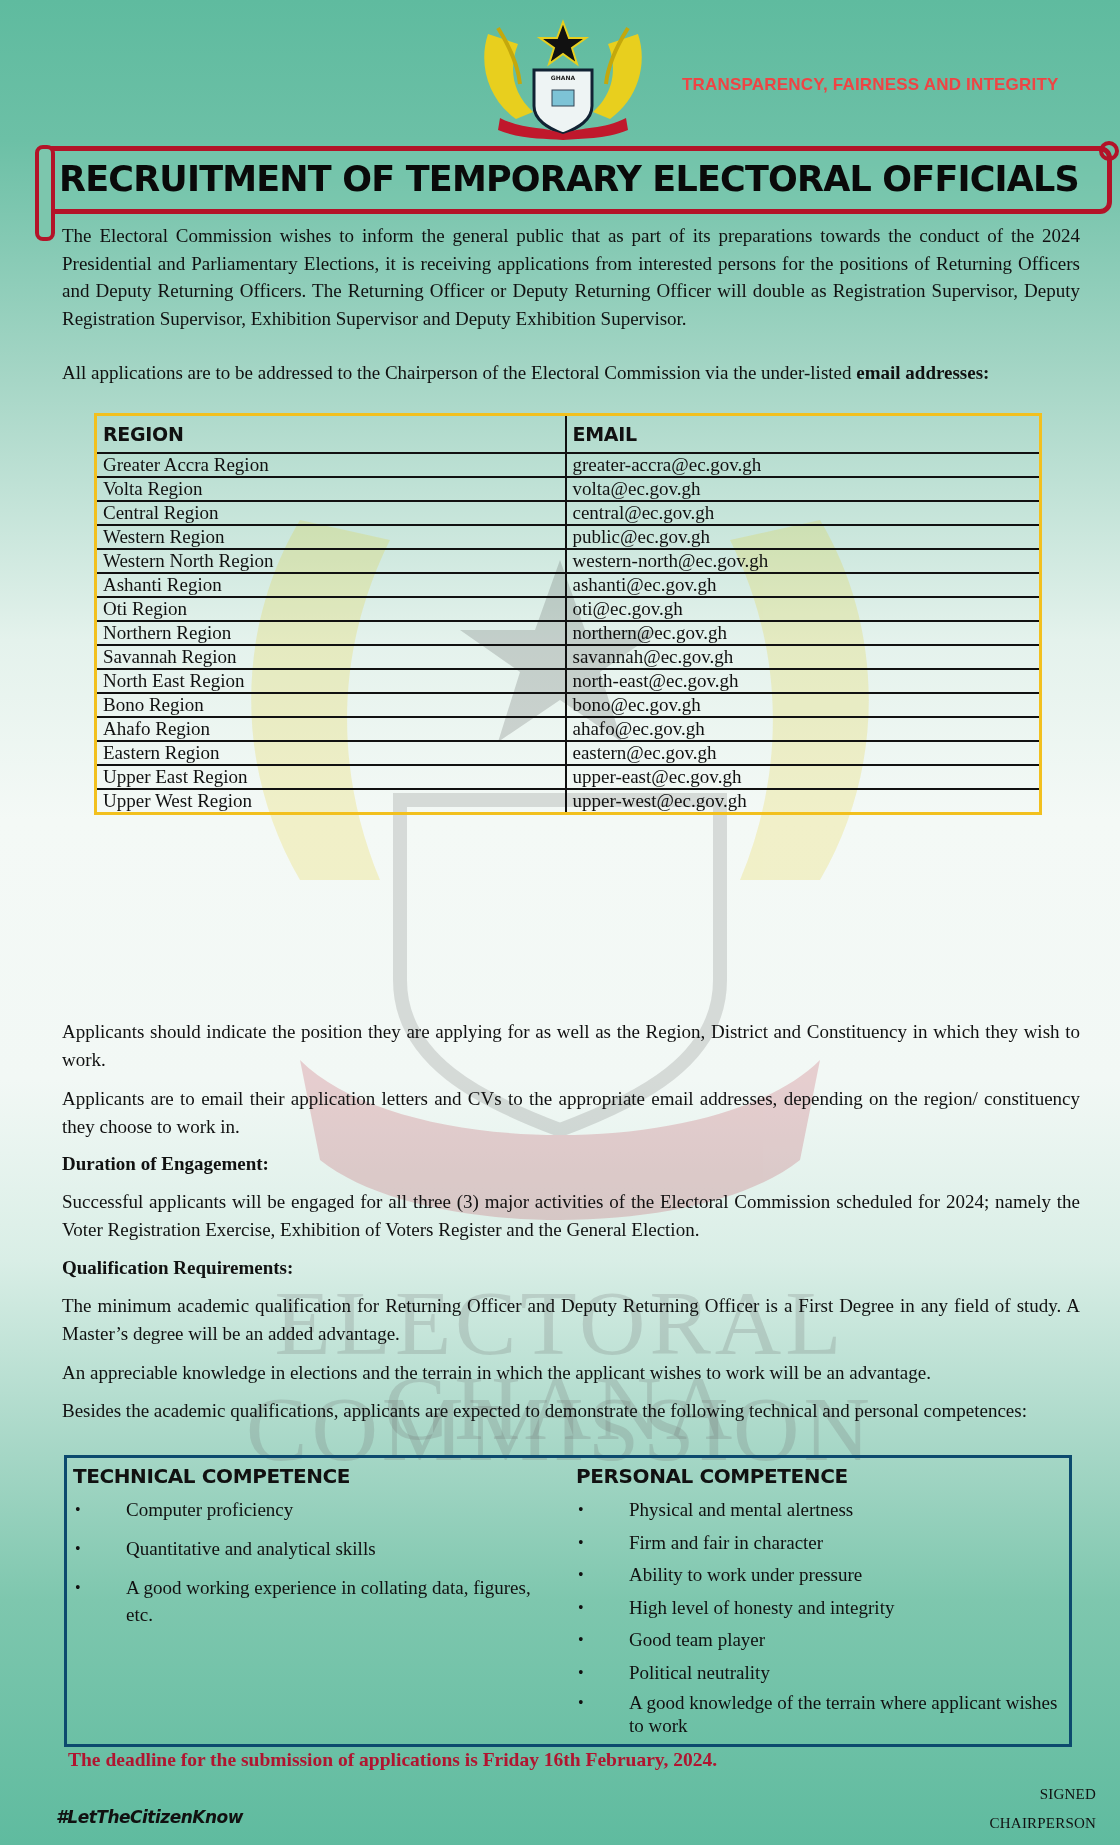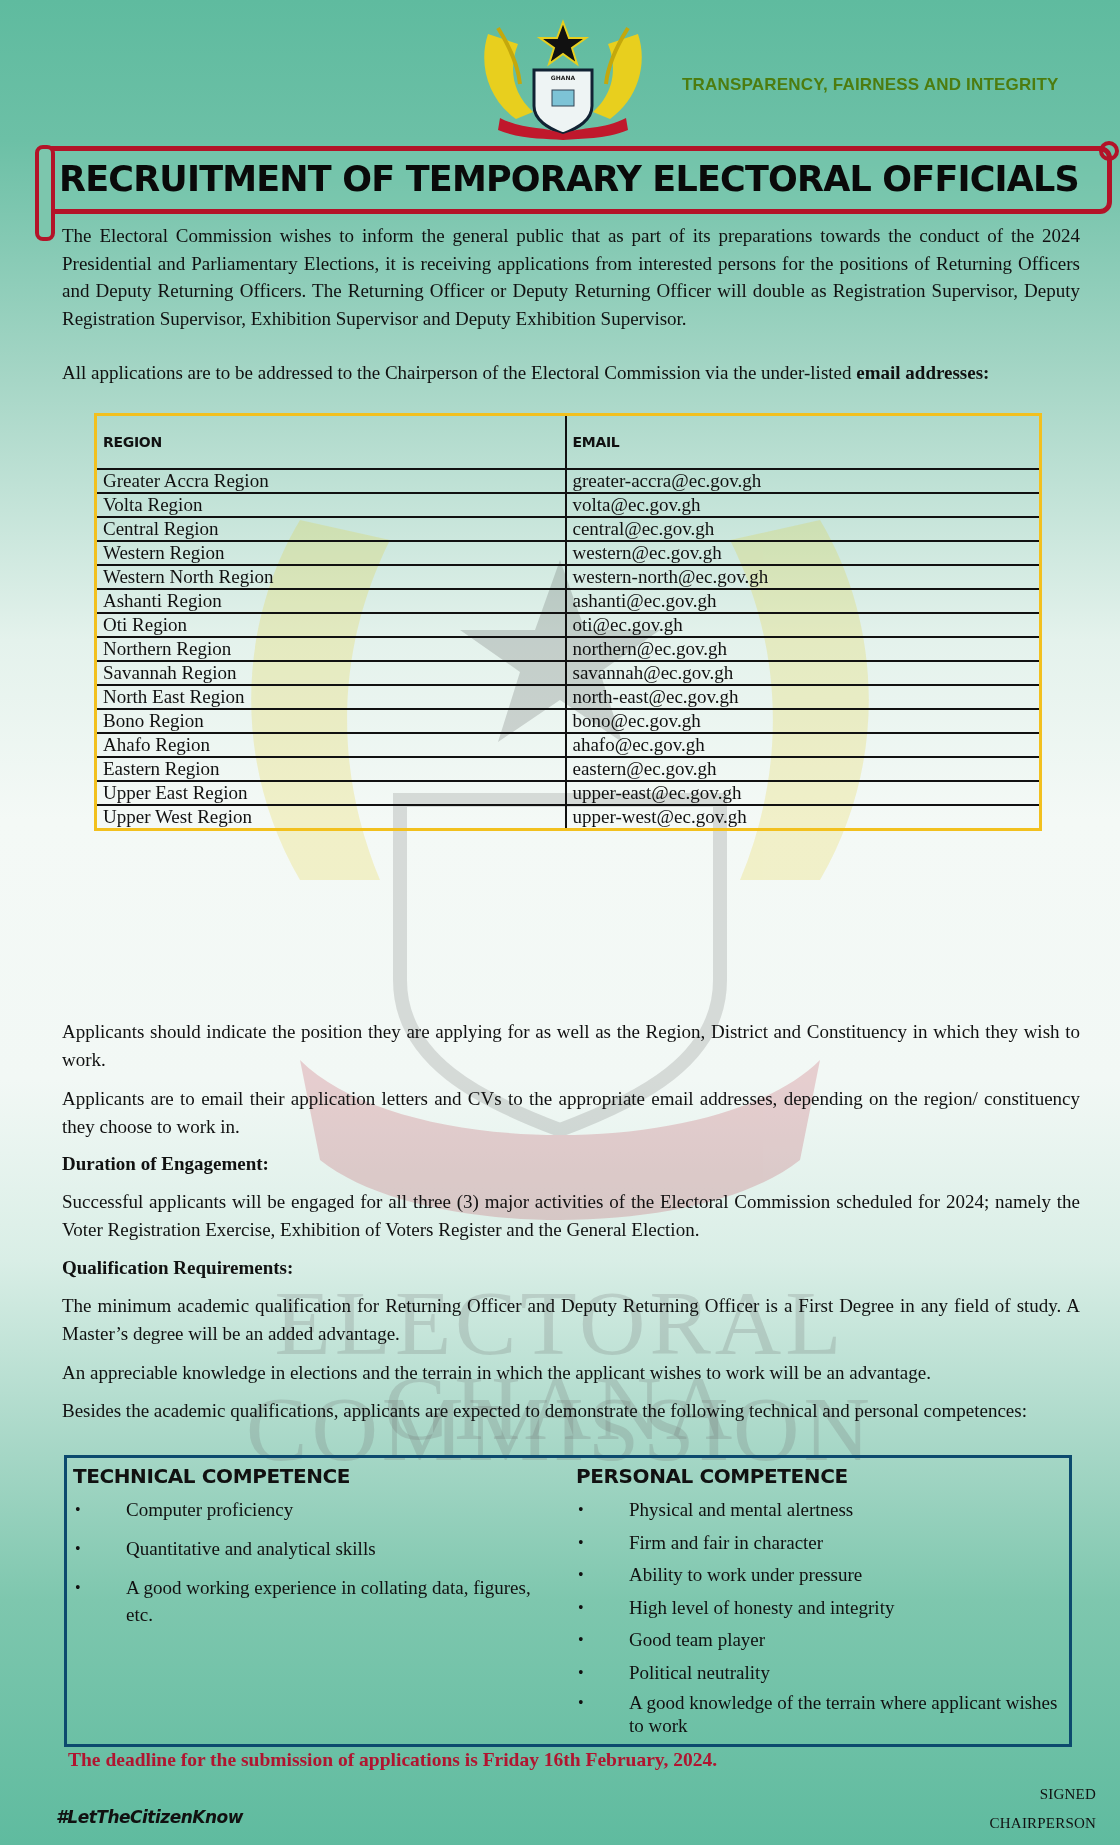--- a/index.html
+++ b/index.html
@@ -36,21 +36,21 @@
 
     .content { position: relative; z-index: 1; }
 
     
     .crest {
       position: absolute; left: 478px; top: 14px; width: 170px; height: 126px;
     }
     .motto {
       position: absolute; left: 682px; top: 75px;
       font-family: "Liberation Sans", "DejaVu Sans", sans-serif;
-      font-weight: bold; font-size: 17px; color: #4d7c0f; letter-spacing: 0.2px;
+      font-weight: bold; font-size: 17px; color: #ef4444; letter-spacing: 0.2px;
     }
 
     .title-banner {
       position: absolute; left: 40px; top: 146px; width: 1072px; height: 68px;
       border: 5px solid #b31328; border-radius: 12px;
       background: rgba(120,200,172,0.45);
     }
     .title-banner::before {
       content: ""; position: absolute; left: -10px; top: -6px; width: 12px; height: 88px;
       border: 4px solid #b31328; border-radius: 8px; background: #7cc6ad;
@@ -80,21 +80,21 @@
       position: absolute; left: 94px; top: 413px; width: 948px;
       border: 3px solid #f2c01e; border-collapse: collapse;
     }
     .region-table th, .region-table td {
       border-top: 2px solid #111; height: 17px; padding: 0 6px;
       font-size: 19px; text-align: left; vertical-align: middle;
     }
     .region-table tr:first-child th { border-top: none; }
     .region-table th {
       font-family: "DejaVu Sans", "Liberation Sans", sans-serif; font-weight: bold;
-      font-size: 14px; height: 54px; letter-spacing: -0.3px;
+      font-size: 19px; height: 38px; letter-spacing: -0.3px;
     }
     .region-table .c1 { width: 470px; border-right: 2px solid #111; }
 
     
     .comp-box {
       position: absolute; left: 64px; top: 1455px; width: 1008px; height: 292px;
       border: 3px solid #0c4a6e;
     }
     .comp-col { position: absolute; top: 6px; }
     .comp-col.left { left: 6px; width: 470px; }
@@ -185,21 +185,21 @@
       <tr>
           <td class="c1">Volta Region</td>
           <td>volta@ec.gov.gh</td>
         </tr>
       <tr>
           <td class="c1">Central Region</td>
           <td>central@ec.gov.gh</td>
         </tr>
       <tr>
           <td class="c1">Western Region</td>
-          <td>western@ec.gov.gh</td>
+          <td>public@ec.gov.gh</td>
         </tr>
       <tr>
           <td class="c1">Western North Region</td>
           <td>western-north@ec.gov.gh</td>
         </tr>
       <tr>
           <td class="c1">Ashanti Region</td>
           <td>ashanti@ec.gov.gh</td>
         </tr>
       <tr>

